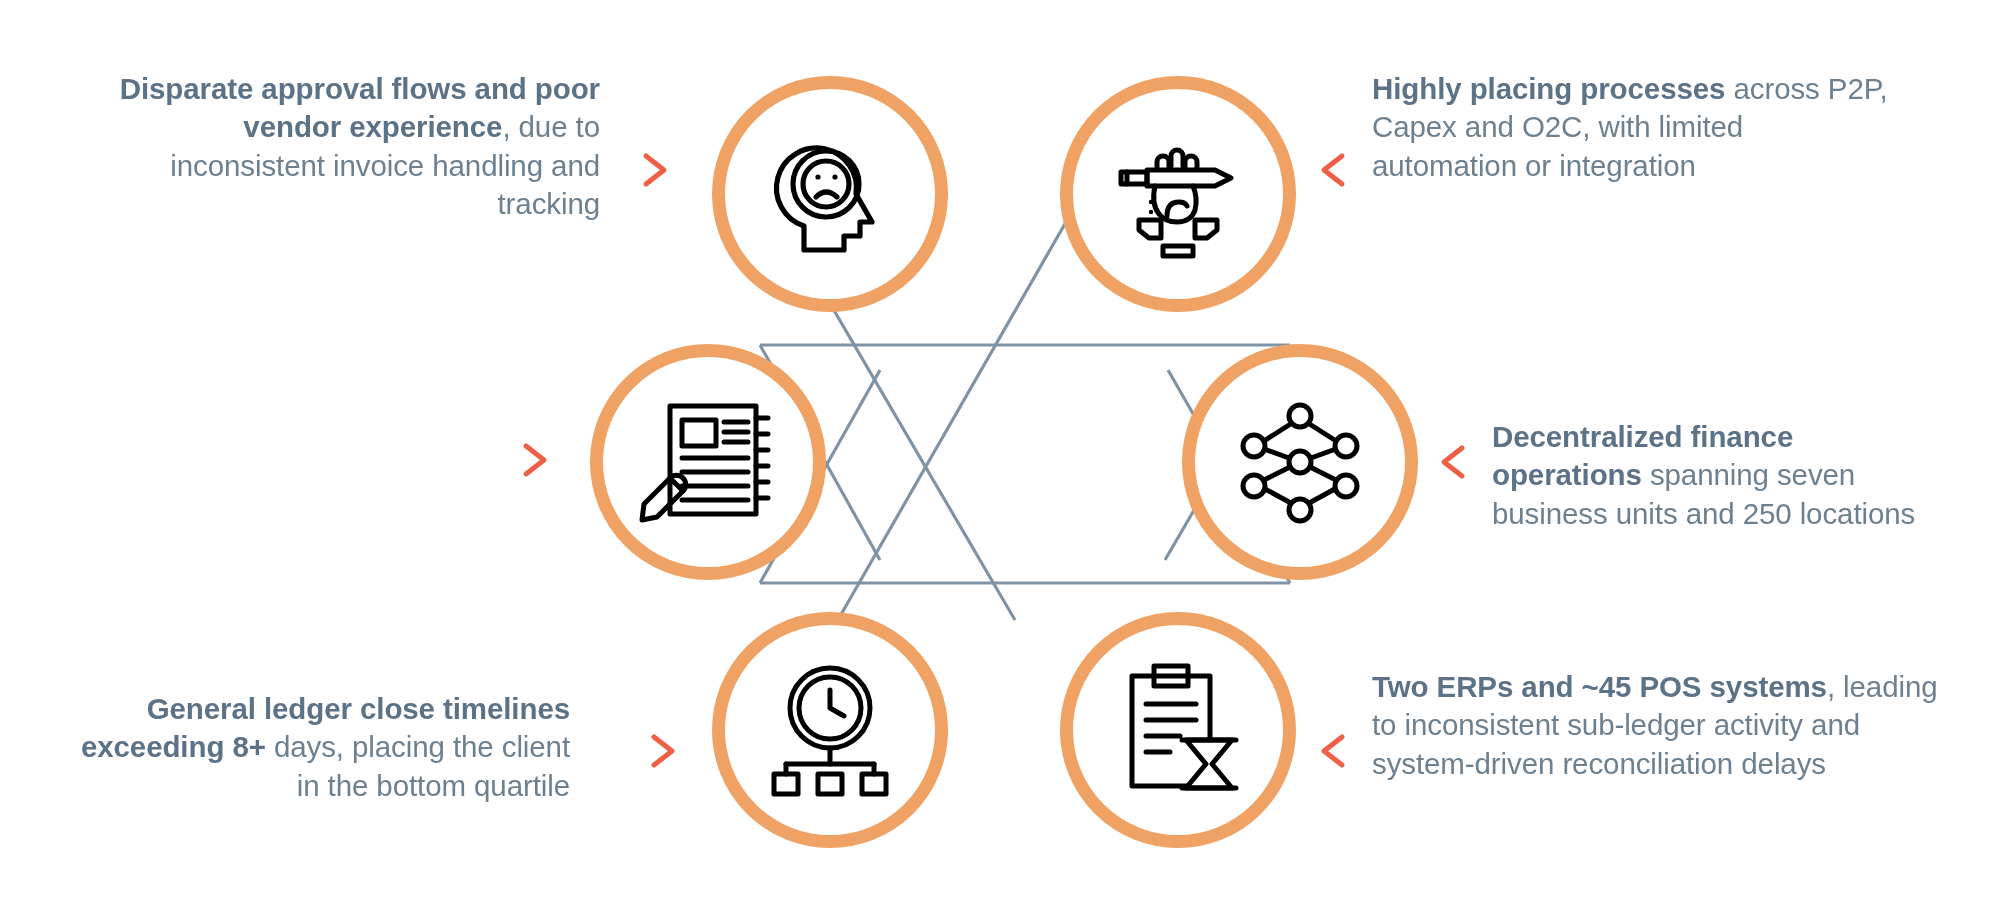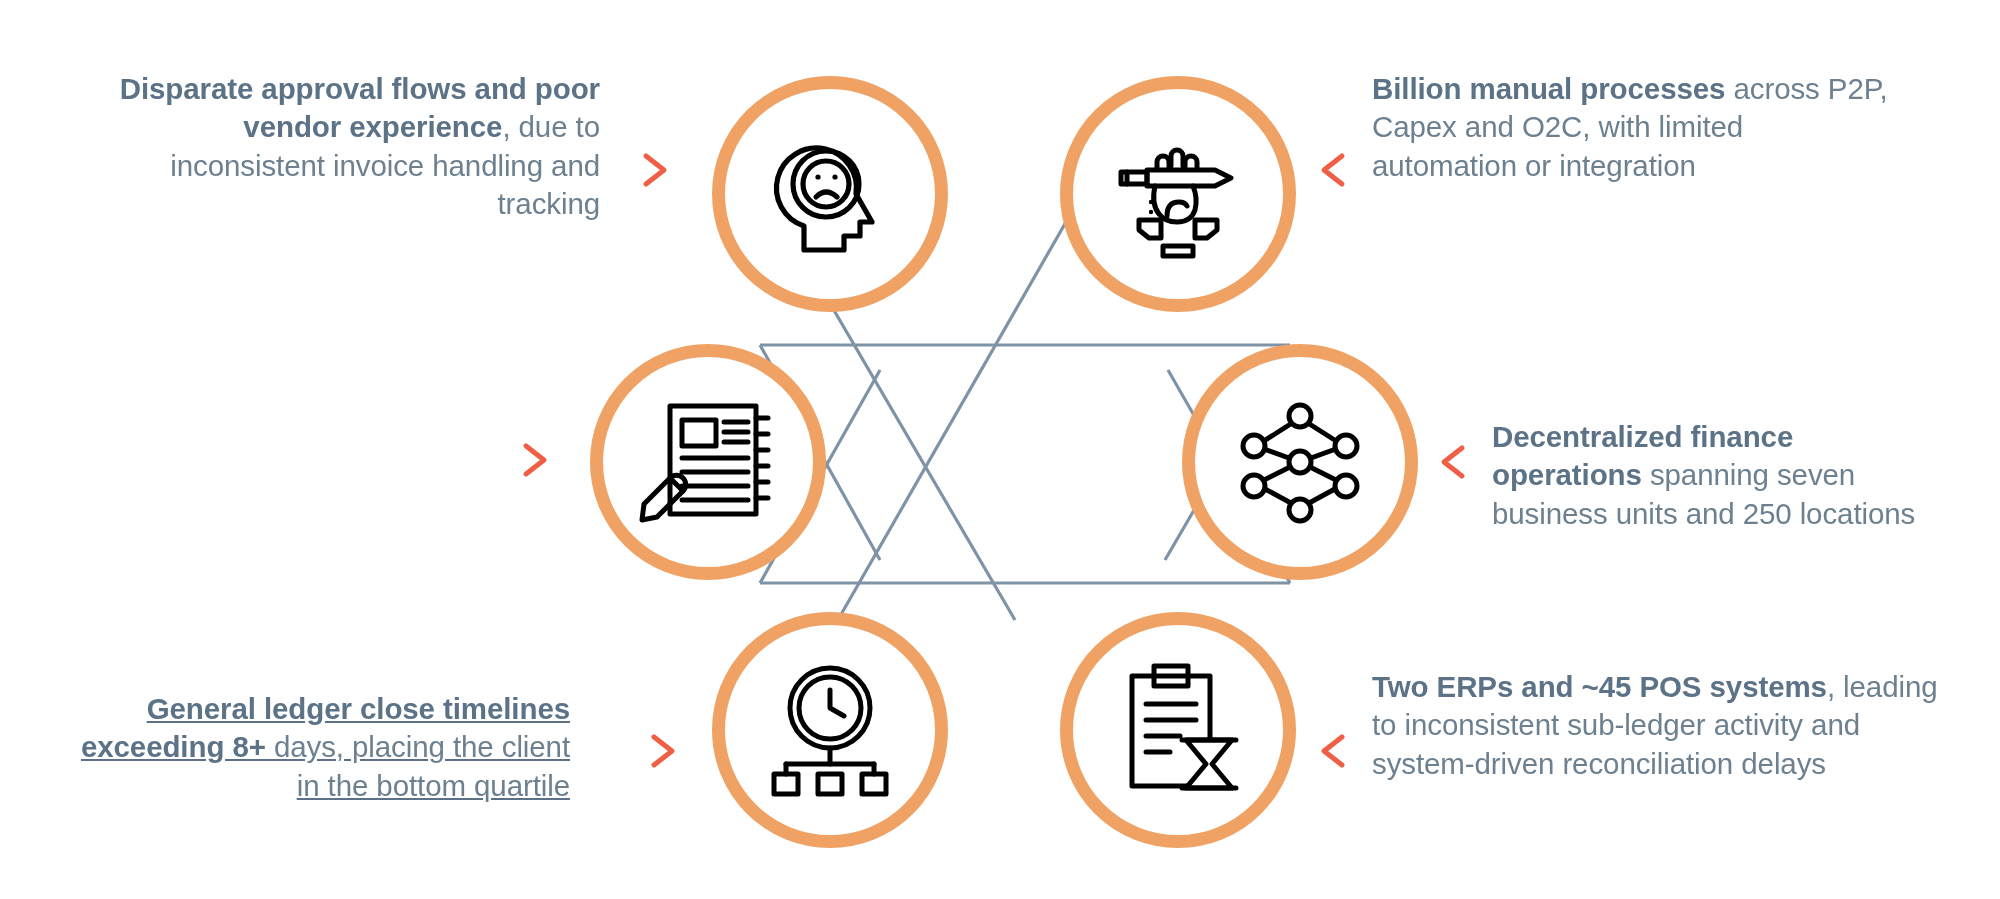--- a/index.html
+++ b/index.html
@@ -200,21 +200,21 @@
   <div class="block left" style="left:100px;top:70px;width:500px;">
     <b>Disparate approval flows and poor vendor experience</b><span class="reg">, due to inconsistent invoice handling and tracking</span>
   </div>
   <div class="chev" style="left:640px;top:150px;">
     <svg width="30" height="40" viewBox="0 0 30 40">
         <polyline points="6,6 24,20 6,34" fill="none" stroke="#ef5f45" stroke-width="5" stroke-linecap="round" stroke-linejoin="round"></polyline>
       </svg>
   </div>
 
   <div class="block right" style="left:1372px;top:70px;width:520px;">
-    <b>Billion manual processes</b><span class="reg"> across P2P, Capex and O2C, with limited automation or integration</span>
+    <b>Highly placing processes</b><span class="reg"> across P2P, Capex and O2C, with limited automation or integration</span>
   </div>
   <div class="chev" style="left:1318px;top:150px;">
     <svg width="30" height="40" viewBox="0 0 30 40">
         <polyline points="24,6 6,20 24,34" fill="none" stroke="#ef5f45" stroke-width="5" stroke-linecap="round" stroke-linejoin="round"></polyline>
       </svg>
   </div>
 
   <div class="chev" style="left:520px;top:440px;">
     <svg width="30" height="40" viewBox="0 0 30 40">
         <polyline points="6,6 24,20 6,34" fill="none" stroke="#ef5f45" stroke-width="5" stroke-linecap="round" stroke-linejoin="round"></polyline>
@@ -223,21 +223,21 @@
 
   <div class="block right" style="left:1492px;top:378px;width:450px;margin-top:40px;">
     <b>Decentralized finance operations</b><span class="reg"> spanning seven business units and 250 locations</span>
   </div>
   <div class="chev" style="left:1438px;top:442px;">
     <svg width="30" height="40" viewBox="0 0 30 40">
         <polyline points="24,6 6,20 24,34" fill="none" stroke="#ef5f45" stroke-width="5" stroke-linecap="round" stroke-linejoin="round"></polyline>
       </svg>
   </div>
 
-  <div class="block left" style="left:70px;top:690px;width:500px;text-decoration:underline;">
+  <div class="block left" style="left:70px;top:690px;width:500px;">
     <b>General ledger close timelines exceeding 8+</b><span class="reg"> days, placing the client in the bottom quartile</span>
   </div>
   <div class="chev" style="left:648px;top:731px;">
     <svg width="30" height="40" viewBox="0 0 30 40">
         <polyline points="6,6 24,20 6,34" fill="none" stroke="#ef5f45" stroke-width="5" stroke-linecap="round" stroke-linejoin="round"></polyline>
       </svg>
   </div>
 
   <div class="block right" style="left:1372px;top:668px;width:580px;">
     <b>Two ERPs and ~45 POS systems</b><span class="reg">, leading to inconsistent sub-ledger activity and system-driven reconciliation delays</span>

